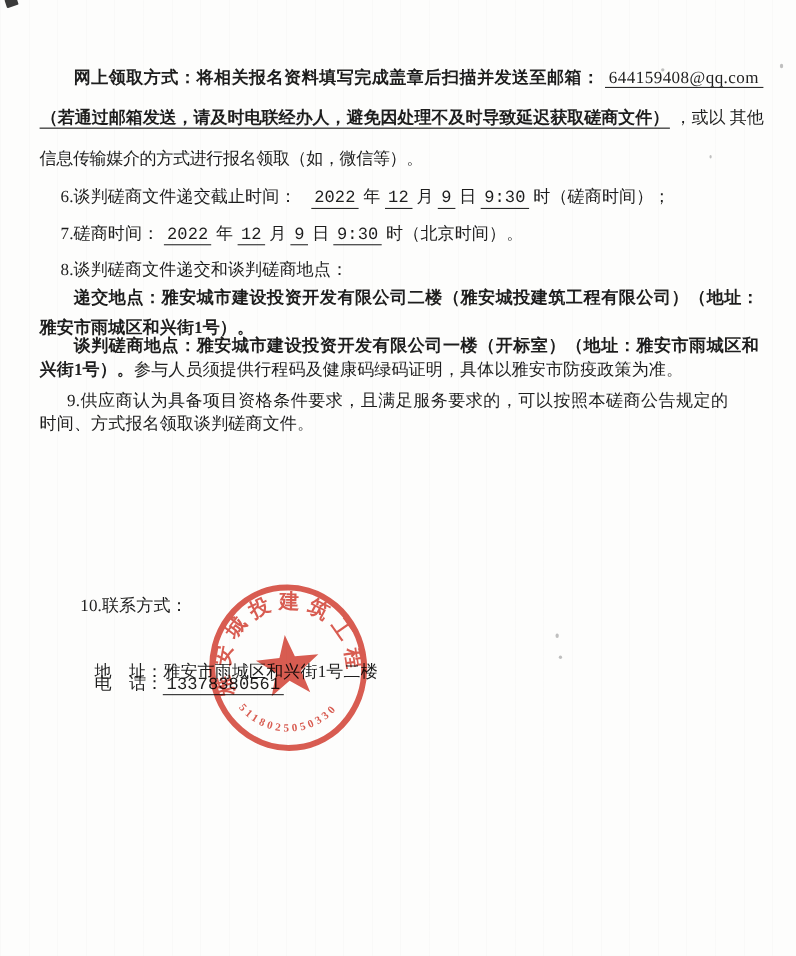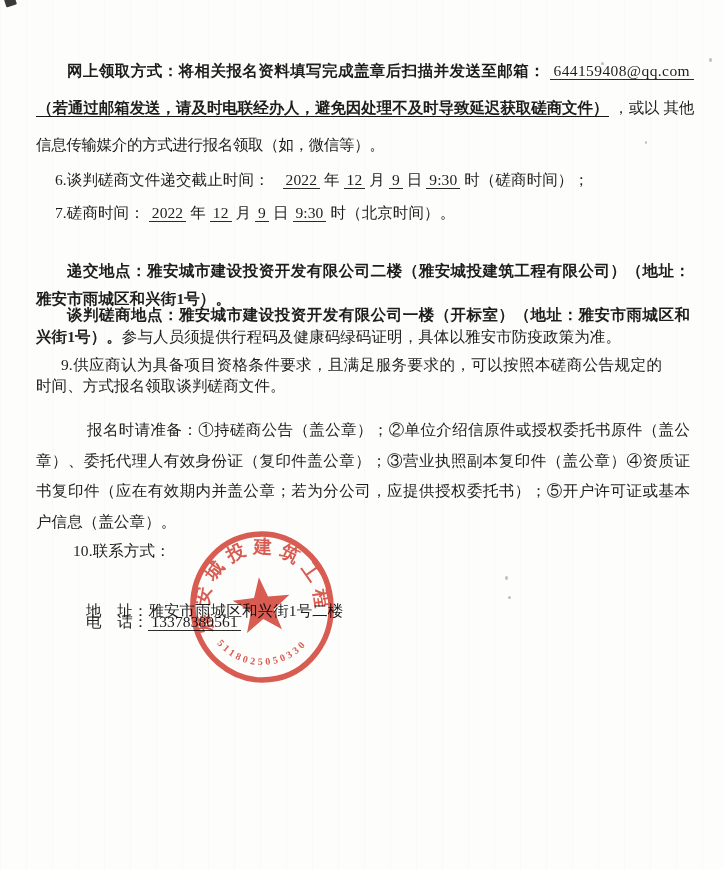--- a/index.html
+++ b/index.html
@@ -17,21 +17,21 @@
       transparent 1px, transparent 26px);
     padding-left:23px;
   }
   .para{
     position:absolute;left:36px;width:658px;
     font-size:15.5px;line-height:33px;
     text-align:justify;
     letter-spacing:0.1px;
   }
   .b{font-weight:bold;}
-  .u{border-bottom:1.3px solid #2b2b2b;padding:0 3px;}
+  .u{border-bottom:1.3px solid #2b2b2b;padding:0 3px;font-family:Liberation Mono, monospace;}
   .bu{font-weight:bold;border-bottom:1.8px solid #161616;padding:0 1px;}
   .email{border-bottom:1.3px solid #2b2b2b;padding:0 4px;letter-spacing:0.4px;}
   
   #p1{top:52px;line-height:37px;text-indent:31px;letter-spacing:-0.35px;}
   #item6{top:169px;line-height:22px;text-indent:19px;}
   #item7{top:202px;line-height:22px;text-indent:19px;}
   #item8{top:235px;line-height:22px;text-indent:19px;}
   #p5{top:257px;line-height:28px;text-indent:31px;width:654px;}
   #p6{top:304px;line-height:22px;text-indent:31px;width:654px;}
   #p7{top:354px;line-height:21px;text-indent:25px;width:626px;}
@@ -98,36 +98,36 @@
     <span class="u">2022</span>
     <span>年</span>
     <span class="u">12</span>
     <span>月</span>
     <span class="u">9</span>
     <span>日</span>
     <span class="u">9:30</span>
     <span>时（北京时间）。</span>
   </div>
 
+  <div class="para" id="item8">
+    <span>8.谈判磋商文件递交和谈判磋商地点：</span>
+  </div>
 
   <div class="para" id="p5">
     <span class="b">递交地点：雅安城市建设投资开发有限公司二楼（雅安城投建筑工程有限公司）（地址：雅安市雨城区和兴街1号）。</span>
   </div>
 
   <div class="para" id="p6">
     <span class="b">谈判磋商地点：雅安城市建设投资开发有限公司一楼（开标室）（地址：雅安市雨城区和兴街1号）。</span><span>参与人员须提供行程码及健康码绿码证明，具体以雅安市防疫政策为准。</span>
   </div>
 
   <div class="para" id="p7">
     <span>9.供应商认为具备项目资格条件要求，且满足服务要求的，可以按照本磋商公告规定的时间、方式报名领取谈判磋商文件。</span>
   </div>
 
-  <div class="para" id="p8">
-    <span>报名时请准备：①持磋商公告（盖公章）；②单位介绍信原件或授权委托书原件（盖公章）、委托代理人有效身份证（复印件盖公章）；③营业执照副本复印件（盖公章）④资质证书复印件（应在有效期内并盖公章；若为分公司，应提供授权委托书）；⑤开户许可证或基本户信息（盖公章）。</span>
-  </div>
 
   <div class="para" id="p9">
     <span>10.联系方式：</span>
   </div>
 
   <div class="para" id="c2">
     <span>地　址：</span><span>雅安市雨城区和兴街1号二楼</span>
   </div>
   <div class="para" id="c3">
     <span>电　话：</span><span class="u">13378380561</span>

